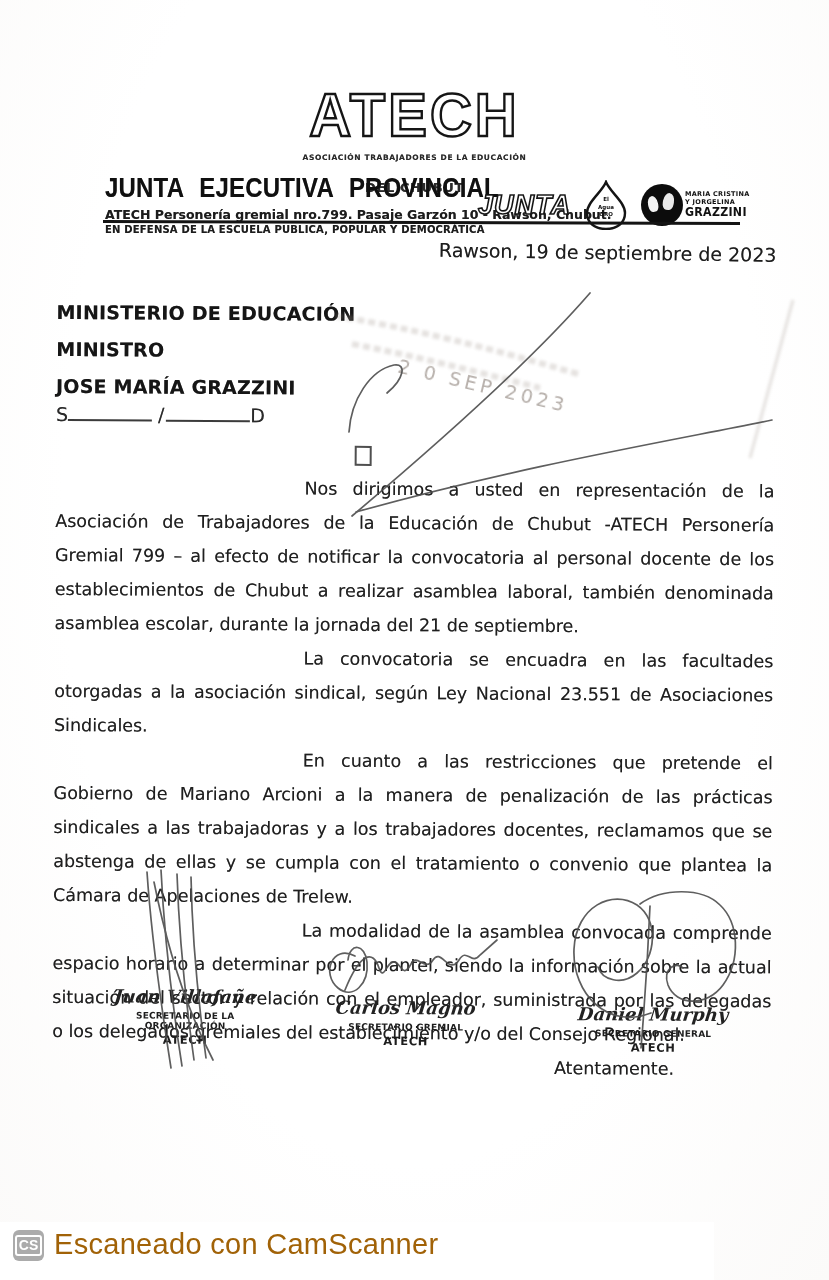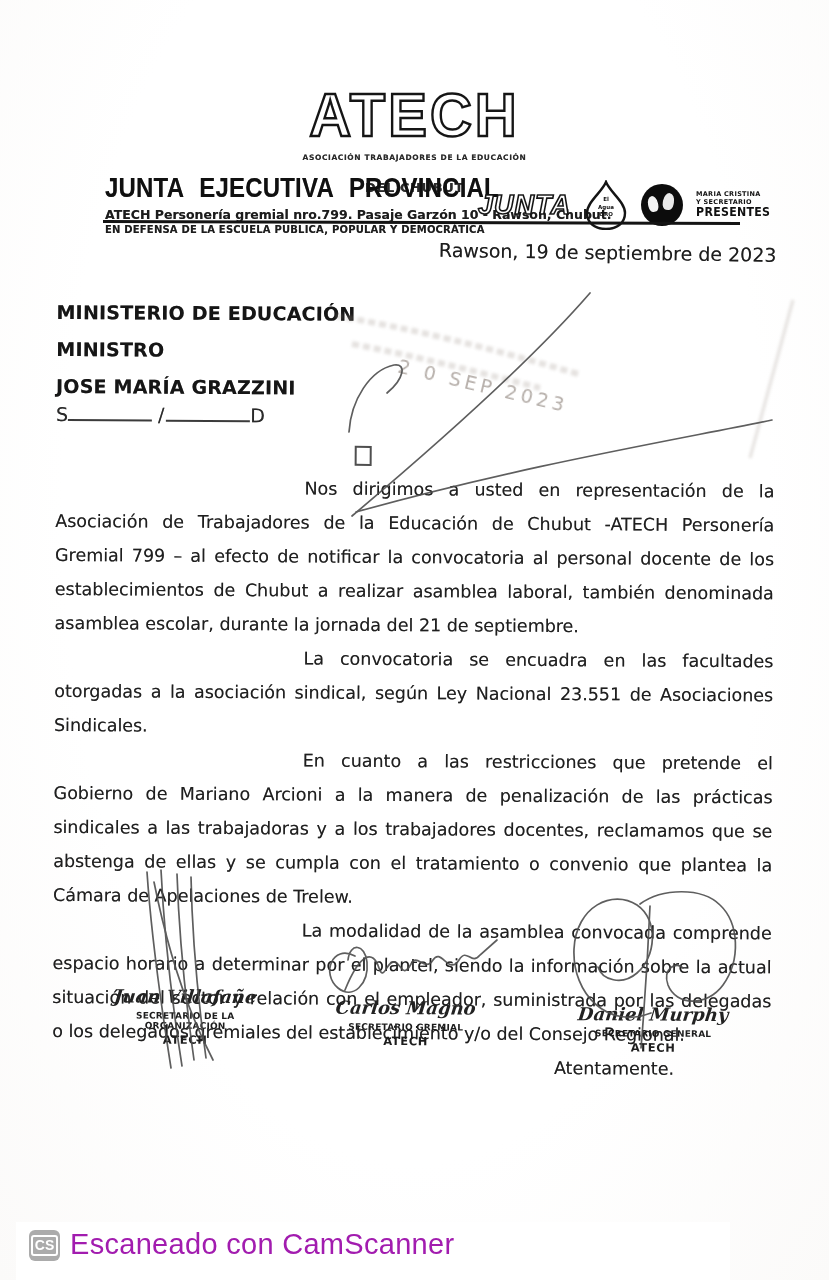--- a/index.html
+++ b/index.html
@@ -34,21 +34,21 @@
 
   .partners{position:absolute;left:478px;top:180px;display:flex;align-items:center;gap:12px;}
   .ctera{
     font-family:"Liberation Sans",sans-serif;font-weight:900;font-style:italic;
     font-size:27px;color:#fff;-webkit-text-stroke:1.6px #151515;letter-spacing:1px;
   }
   .drop{position:relative;width:46px;height:50px;}
   .drop svg{position:absolute;inset:0;}
   .drop .droptext{position:absolute;left:0;top:16px;width:46px;text-align:center;
     font-size:5.5px;font-weight:bold;color:#111;line-height:1.4;}
-  .memorial{display:flex;align-items:center;gap:13px;}
+  .memorial{display:flex;align-items:center;gap:2px;}
   .mem-circle{width:42px;height:42px;border-radius:50%;background:#0c0c0c;position:relative;overflow:hidden;}
   .mem-face1{position:absolute;left:7px;top:12px;width:10px;height:16px;background:#f2f2f2;border-radius:50% 50% 40% 40%;transform:rotate(-12deg);}
   .mem-face2{position:absolute;left:22px;top:9px;width:11px;height:17px;background:#e9e9e9;border-radius:50% 50% 40% 40%;transform:rotate(10deg);}
   .mem-text{line-height:1.15;}
   .mem-l1,.mem-l2{font-size:6.5px;font-weight:900;color:#111;letter-spacing:.3px;}
   .mem-l3{font-size:11px;font-weight:900;color:#111;letter-spacing:.3px;transform:scaleY(1.1);transform-origin:left top;}
 
   .header-rule{position:absolute;left:103px;top:221px;width:637px;height:3px;background:#141414;transform:rotate(.18deg);}
 
   
@@ -80,26 +80,26 @@
   .sig-mid{left:328px;top:995px;width:165px;}
   .sig-right{left:568px;top:1000px;width:180px;}
   .sig-name{font-family:"DejaVu Serif",serif;font-style:italic;font-weight:600;font-size:18px;color:#222;transform:skewX(-6deg);}
   .sig-title{font-size:9px;font-weight:bold;margin-top:4px;letter-spacing:.2px;}
   .sig-org{font-size:11.5px;font-weight:bold;margin-top:2px;letter-spacing:.6px;}
 
   
   .overlay{position:absolute;inset:0;pointer-events:none;}
 
   
-  .scanner-bar{position:absolute;left:16px;top:1222px;width:714px;height:58px;background:#fff;}
+  .scanner-bar{position:absolute;left:0;top:1222px;width:714px;height:58px;background:#fff;}
   .cs-icon{position:absolute;left:13px;top:8px;width:31px;height:31px;background:#ababab;border-radius:6px;
     display:flex;align-items:center;justify-content:center;}
   .cs-icon-inner{border:2px solid #fff;border-radius:3px;padding:0 2px;
     font-family:"Liberation Sans",sans-serif;font-weight:bold;font-size:14px;color:#fff;line-height:17px;}
-  .scanner-text{position:absolute;left:54px;top:6px;font-size:29px;color:#a21caf;
+  .scanner-text{position:absolute;left:54px;top:6px;font-size:29px;color:#a16207;
     font-family:"Liberation Sans",sans-serif;letter-spacing:.3px;}
 </style>
 </head>
 <body>
 
 <div class="page">
 
   <div class="logo-block">
     <div class="logo-word">ATECH</div>
     <div class="logo-sub scan">ASOCIACIÓN TRABAJADORES DE LA EDUCACIÓN</div>
@@ -124,22 +124,22 @@
         <span>ORO</span>
       </div>
     </div>
     <div class="memorial">
       <div class="mem-circle">
         <div class="mem-face1"></div>
           <div class="mem-face2"></div>
       </div>
       <div class="mem-text">
         <div class="mem-l1">MARIA CRISTINA</div>
-        <div class="mem-l2">Y SECRETARIO</div>
-        <div class="mem-l3">PRESENTES</div>
+        <div class="mem-l2">Y JORGELINA</div>
+        <div class="mem-l3">GRAZZINI</div>
       </div>
     </div>
   </div>
 
   <div class="header-rule"></div>
 
   <div class="letter-content">
 
     <div class="date-line scan">Rawson, 19 de septiembre de 2023</div>
 

